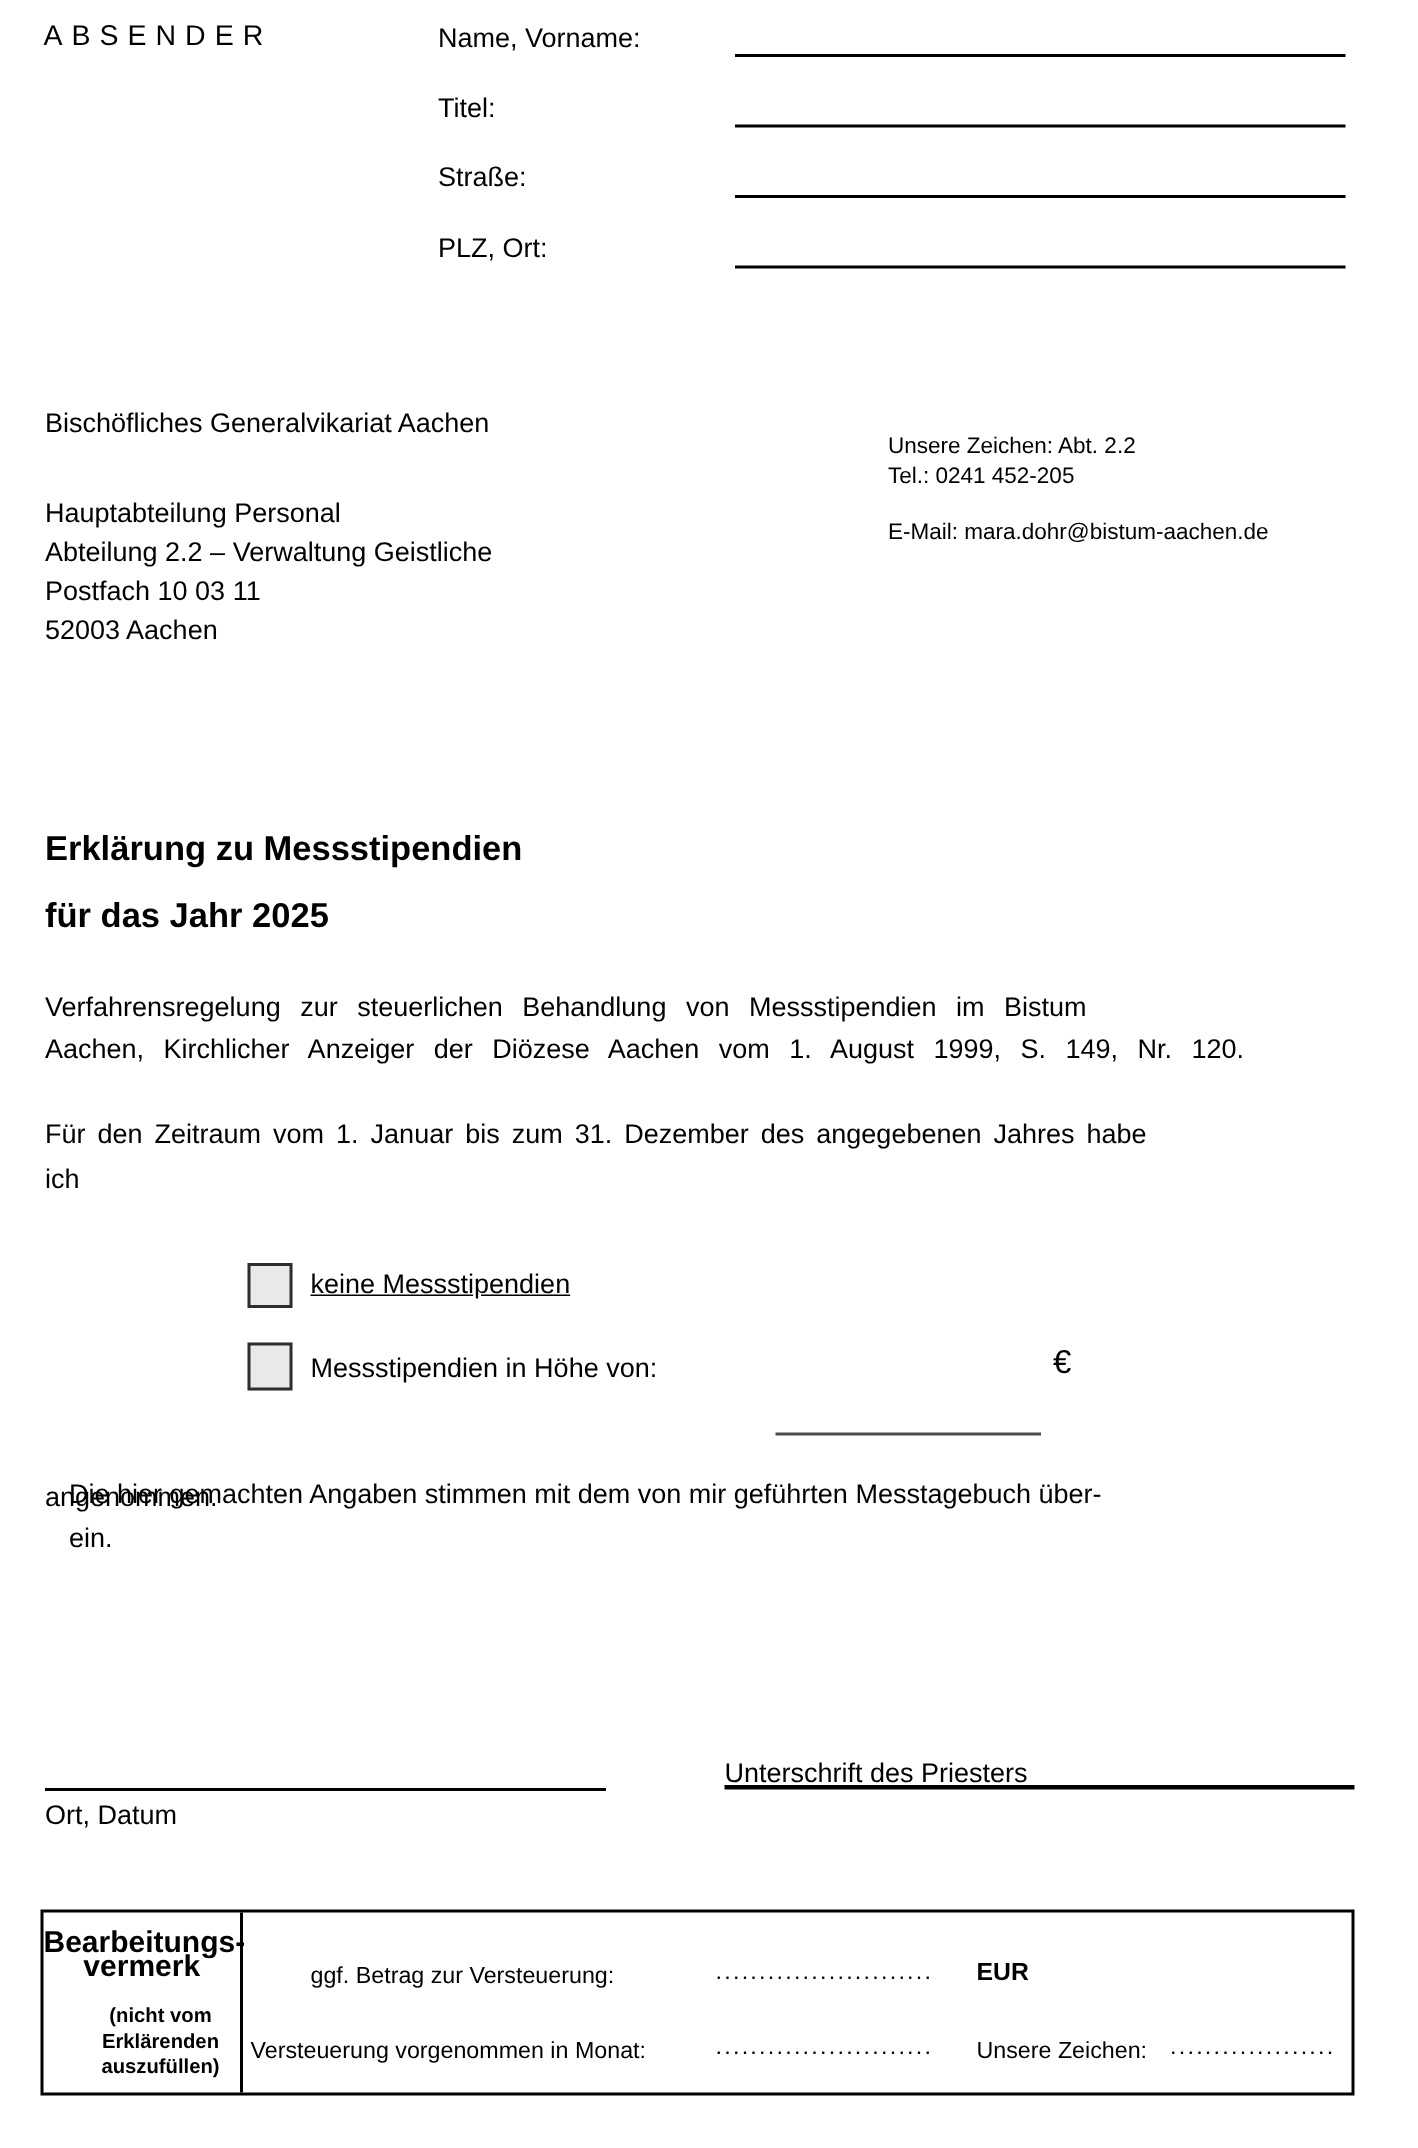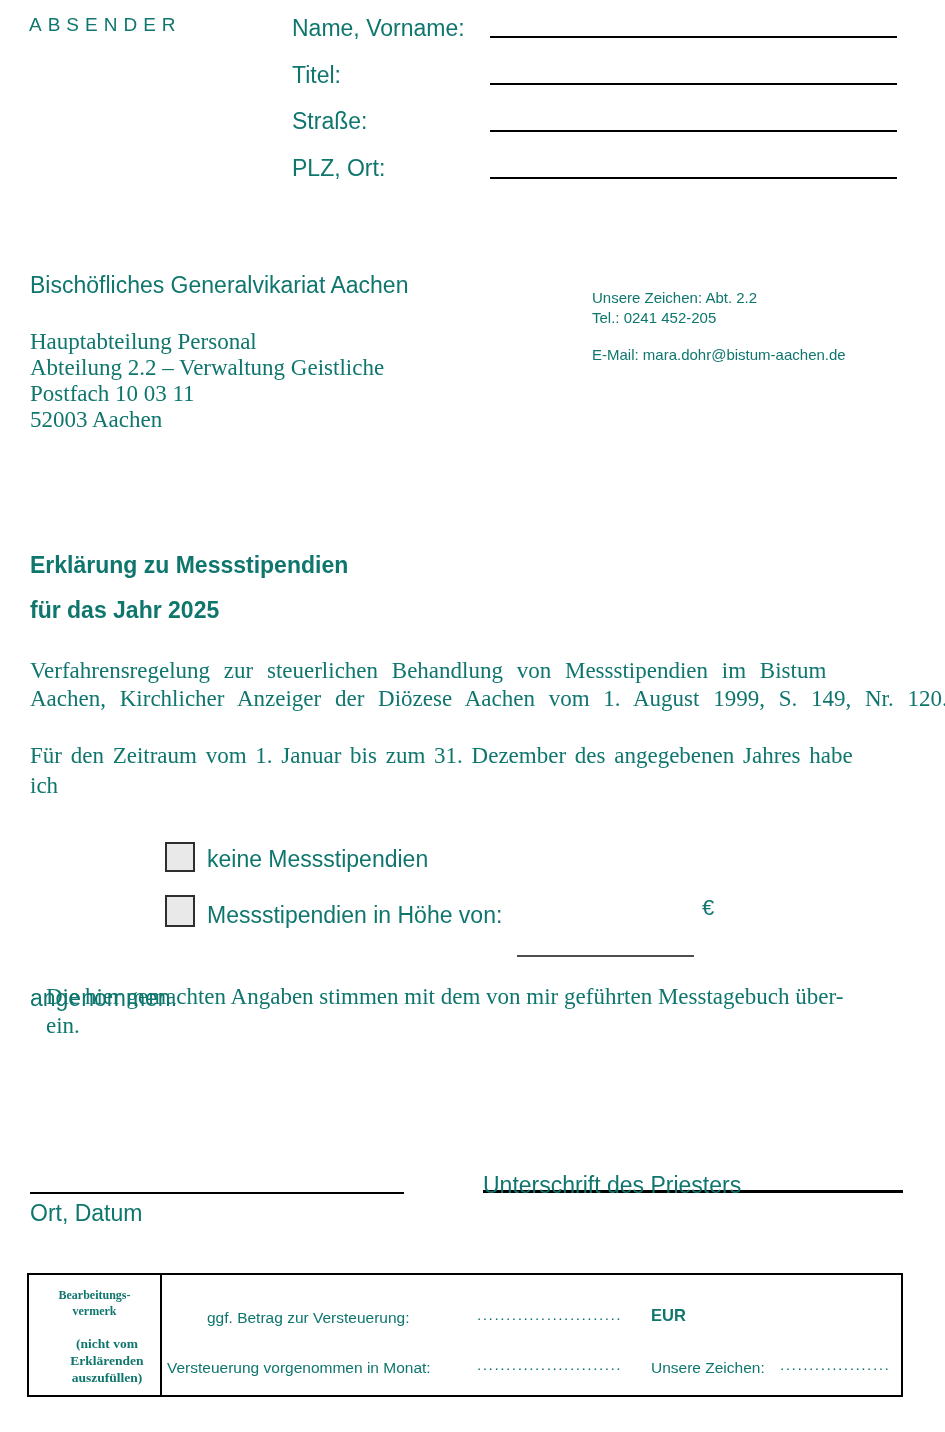--- a/index.html
+++ b/index.html
@@ -3,28 +3,28 @@
 <meta charset="utf-8">
 <style>
   * { margin: 0; padding: 0; box-sizing: border-box; }
   html, body { background: #ffffff; }
   .page {
     position: relative;
     width: 945px;
     height: 1432px;
     margin: 0 auto;
     background: #ffffff;
-    color: #0f766e;
+    color: #000000;
     font-family: "Liberation Sans", "DejaVu Sans", sans-serif;
     overflow: hidden;
   }
   .abs { position: absolute; }
-  .fs-body { font-size: 23px; }
+  .fs-body { font-size: 18px; }
   .fs-small { font-size: 15px; margin-left: 24px; }
-  .pre { white-space: pre; font-family: Liberation Serif, serif; }
+  .pre { white-space: pre; }
 
   
   .absender-label { left: 29px; top: 14px; font-size: 19px; letter-spacing: 6px; }
   .field-label { left: 292px; }
   .field-line {
     left: 490px; width: 407px; height: 0;
     border-bottom: 2px solid #000;
   }
 
   
@@ -44,40 +44,40 @@
   .para-confirm { top: 982px; line-height: 29px; margin-left: 16px; }
 
   
   .checkbox {
     width: 30px; height: 30px;
     background: #e9e9e9;
     border: 2px solid #2e2e2e;
   }
   .cb1 { left: 165px; top: 842px; }
   .cb2 { left: 165px; top: 895px; height: 32px; }
-  .cb1-label { left: 207px; top: 846px; }
+  .cb1-label { left: 207px; top: 846px; text-decoration: underline; }
   .cb2-label { left: 207px; top: 902px; }
   .amount-line { left: 517px; top: 955px; width: 177px; height: 0; border-bottom: 2px solid #4d4d4d; }
   .euro-sign { left: 702px; top: 895px; font-size: 22px; }
 
   
   .sig-line-left { left: 30px; top: 1192px; width: 374px; height: 0; border-bottom: 2px solid #000; }
   .sig-line-right { left: 483px; top: 1190px; width: 420px; height: 0; border-bottom: 3px solid #000; }
   .sig-label-left { left: 30px; top: 1200px; }
   .sig-label-right { left: 483px; top: 1172px; }
 
   
   .proc-table {
     left: 27px; top: 1273px; width: 876px; height: 124px;
     border: 2px solid #000;
   }
   .proc-divider { position: absolute; left: 131px; top: 0; height: 100%; width: 0; border-left: 2px solid #000; }
   .proc-header {
     position: absolute; left: 0; top: 12px; width: 131px;
-    text-align: center; font-weight: bold; font-size: 12px; line-height: 16px;
+    text-align: center; font-weight: bold; font-size: 20px; line-height: 16px;
   }
   .proc-note {
     position: absolute; left: 0; top: 60px; width: 156px;
     text-align: center; font-weight: bold; font-size: 13.5px; line-height: 17px;
   }
   .proc-cell { position: absolute; font-size: 15.5px; }
   .r1-label { left: 138px; top: 34px; margin-left: 40px; }
   .r1-dots  { left: 448px; top: 31px; letter-spacing: 1.5px; }
   .r1-eur   { left: 622px; top: 31px; font-weight: bold; font-size: 16.5px; }
   .r2-label { left: 138px; top: 84px; }

